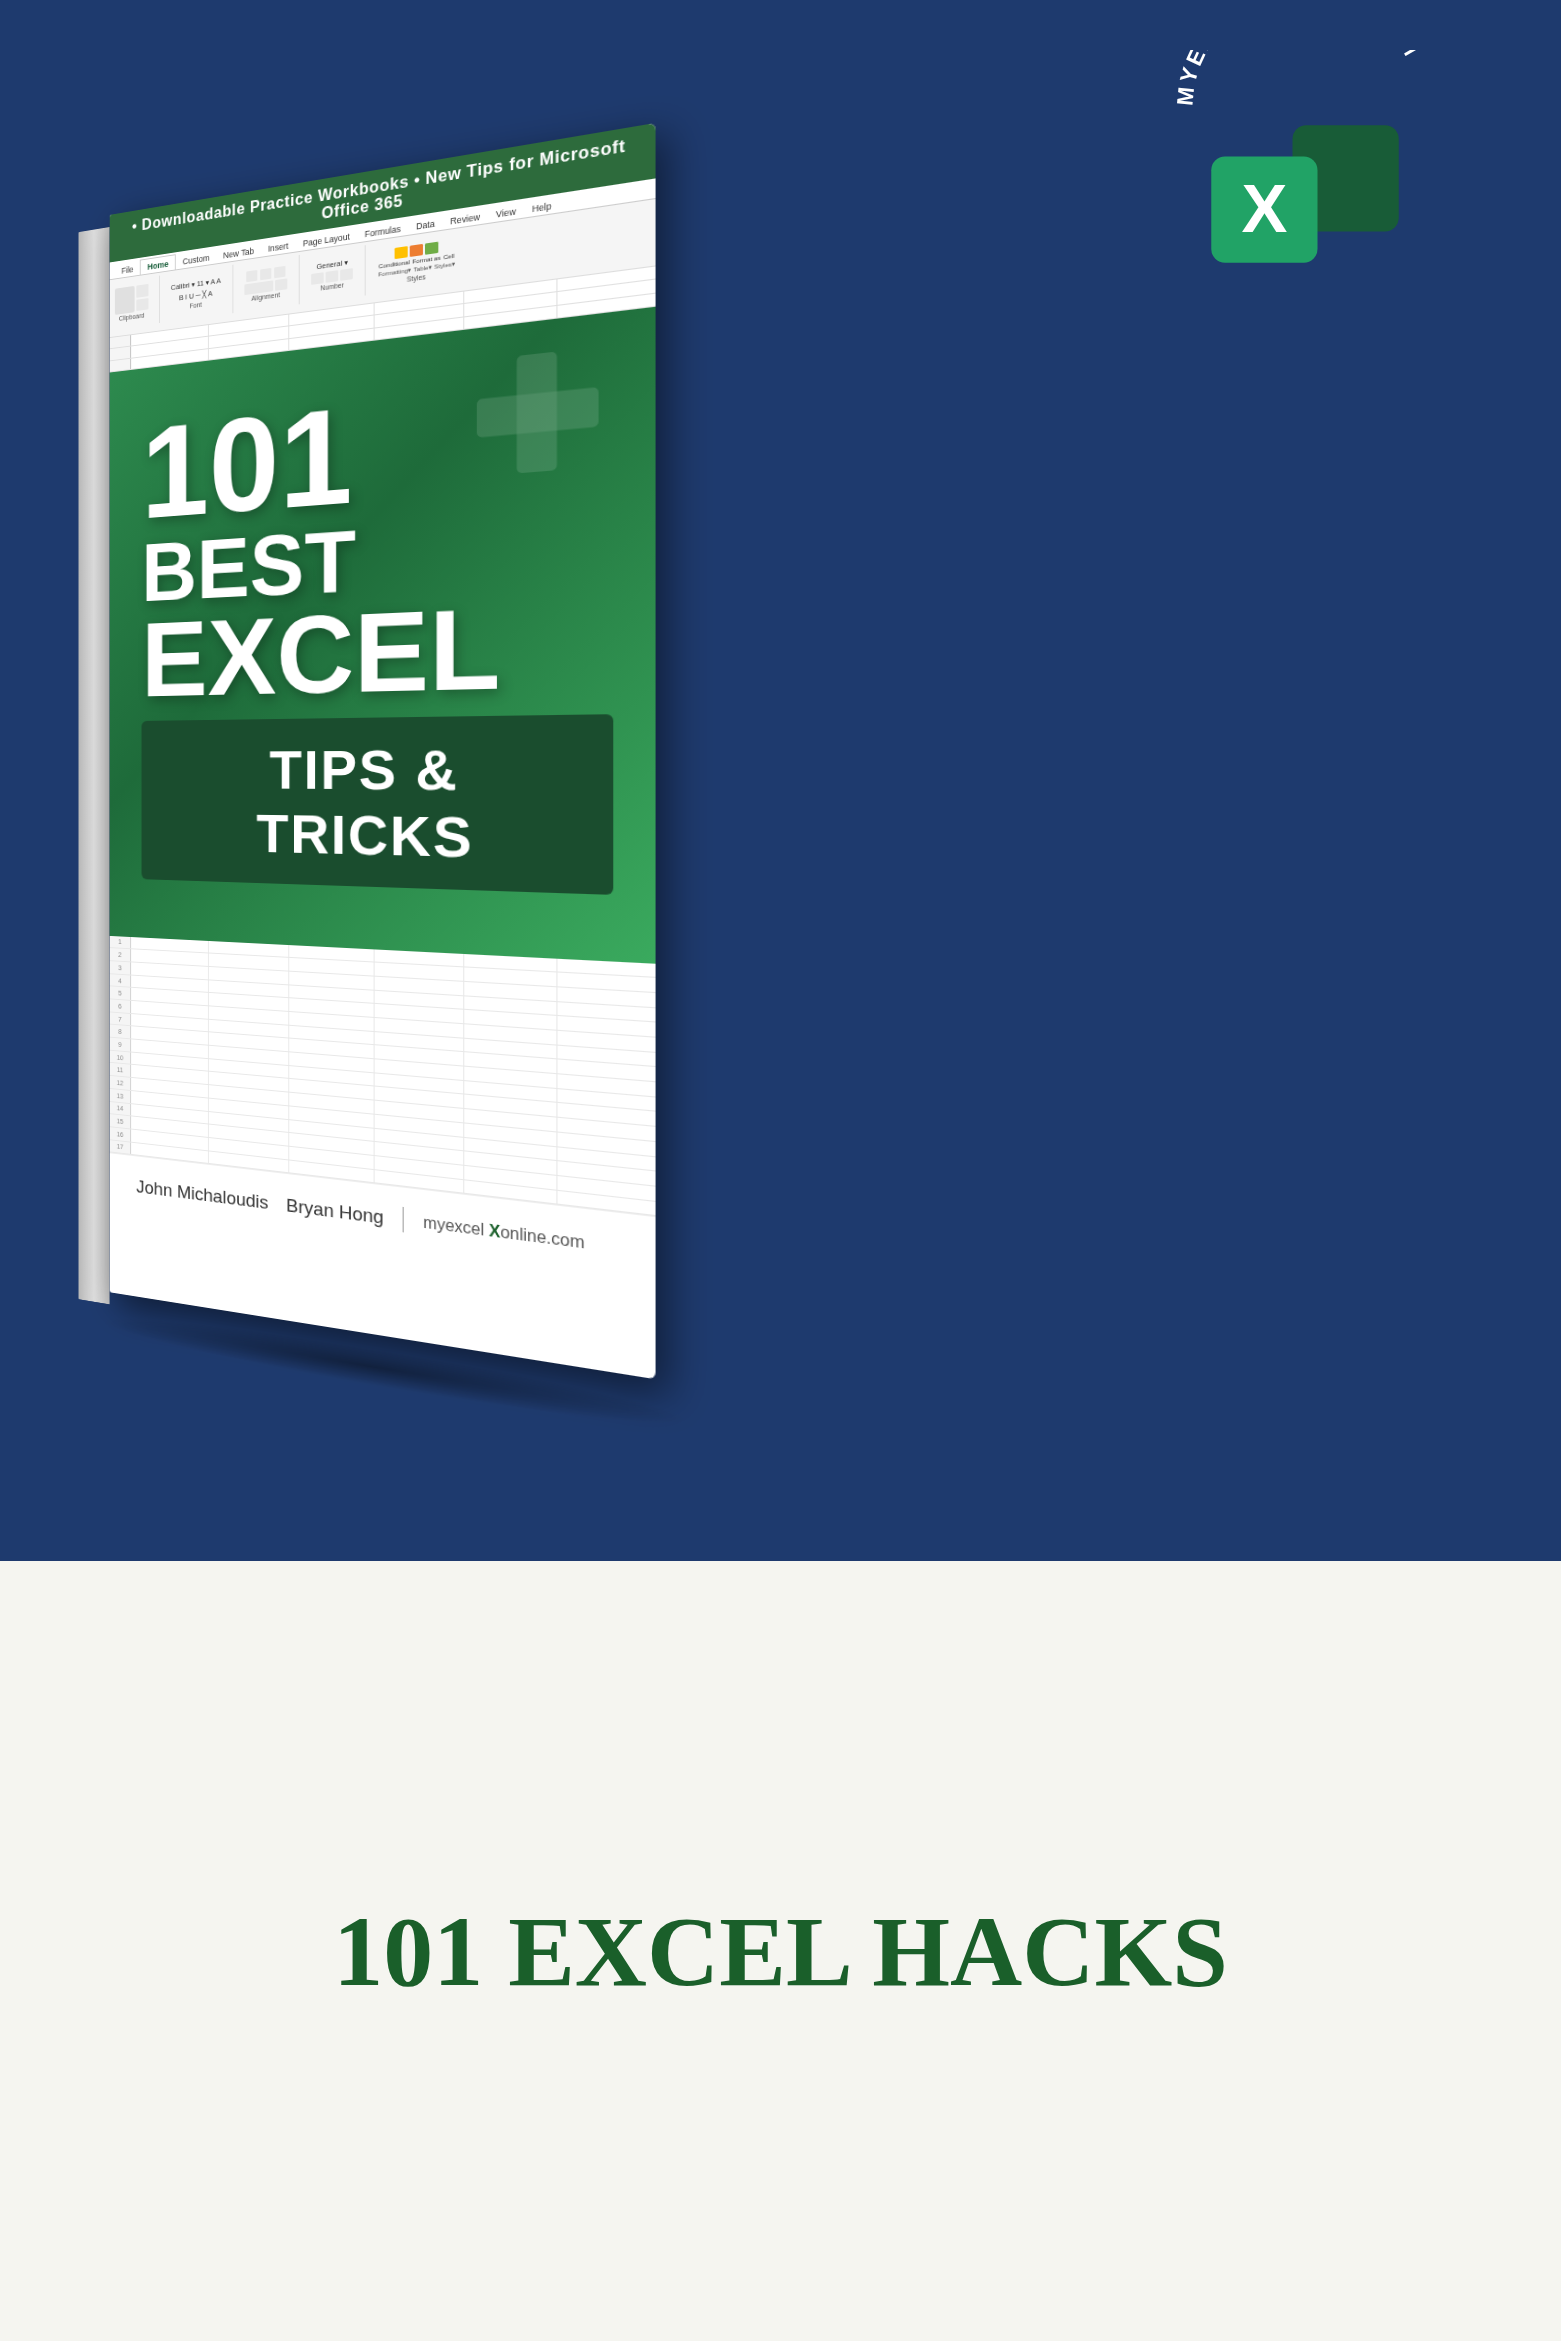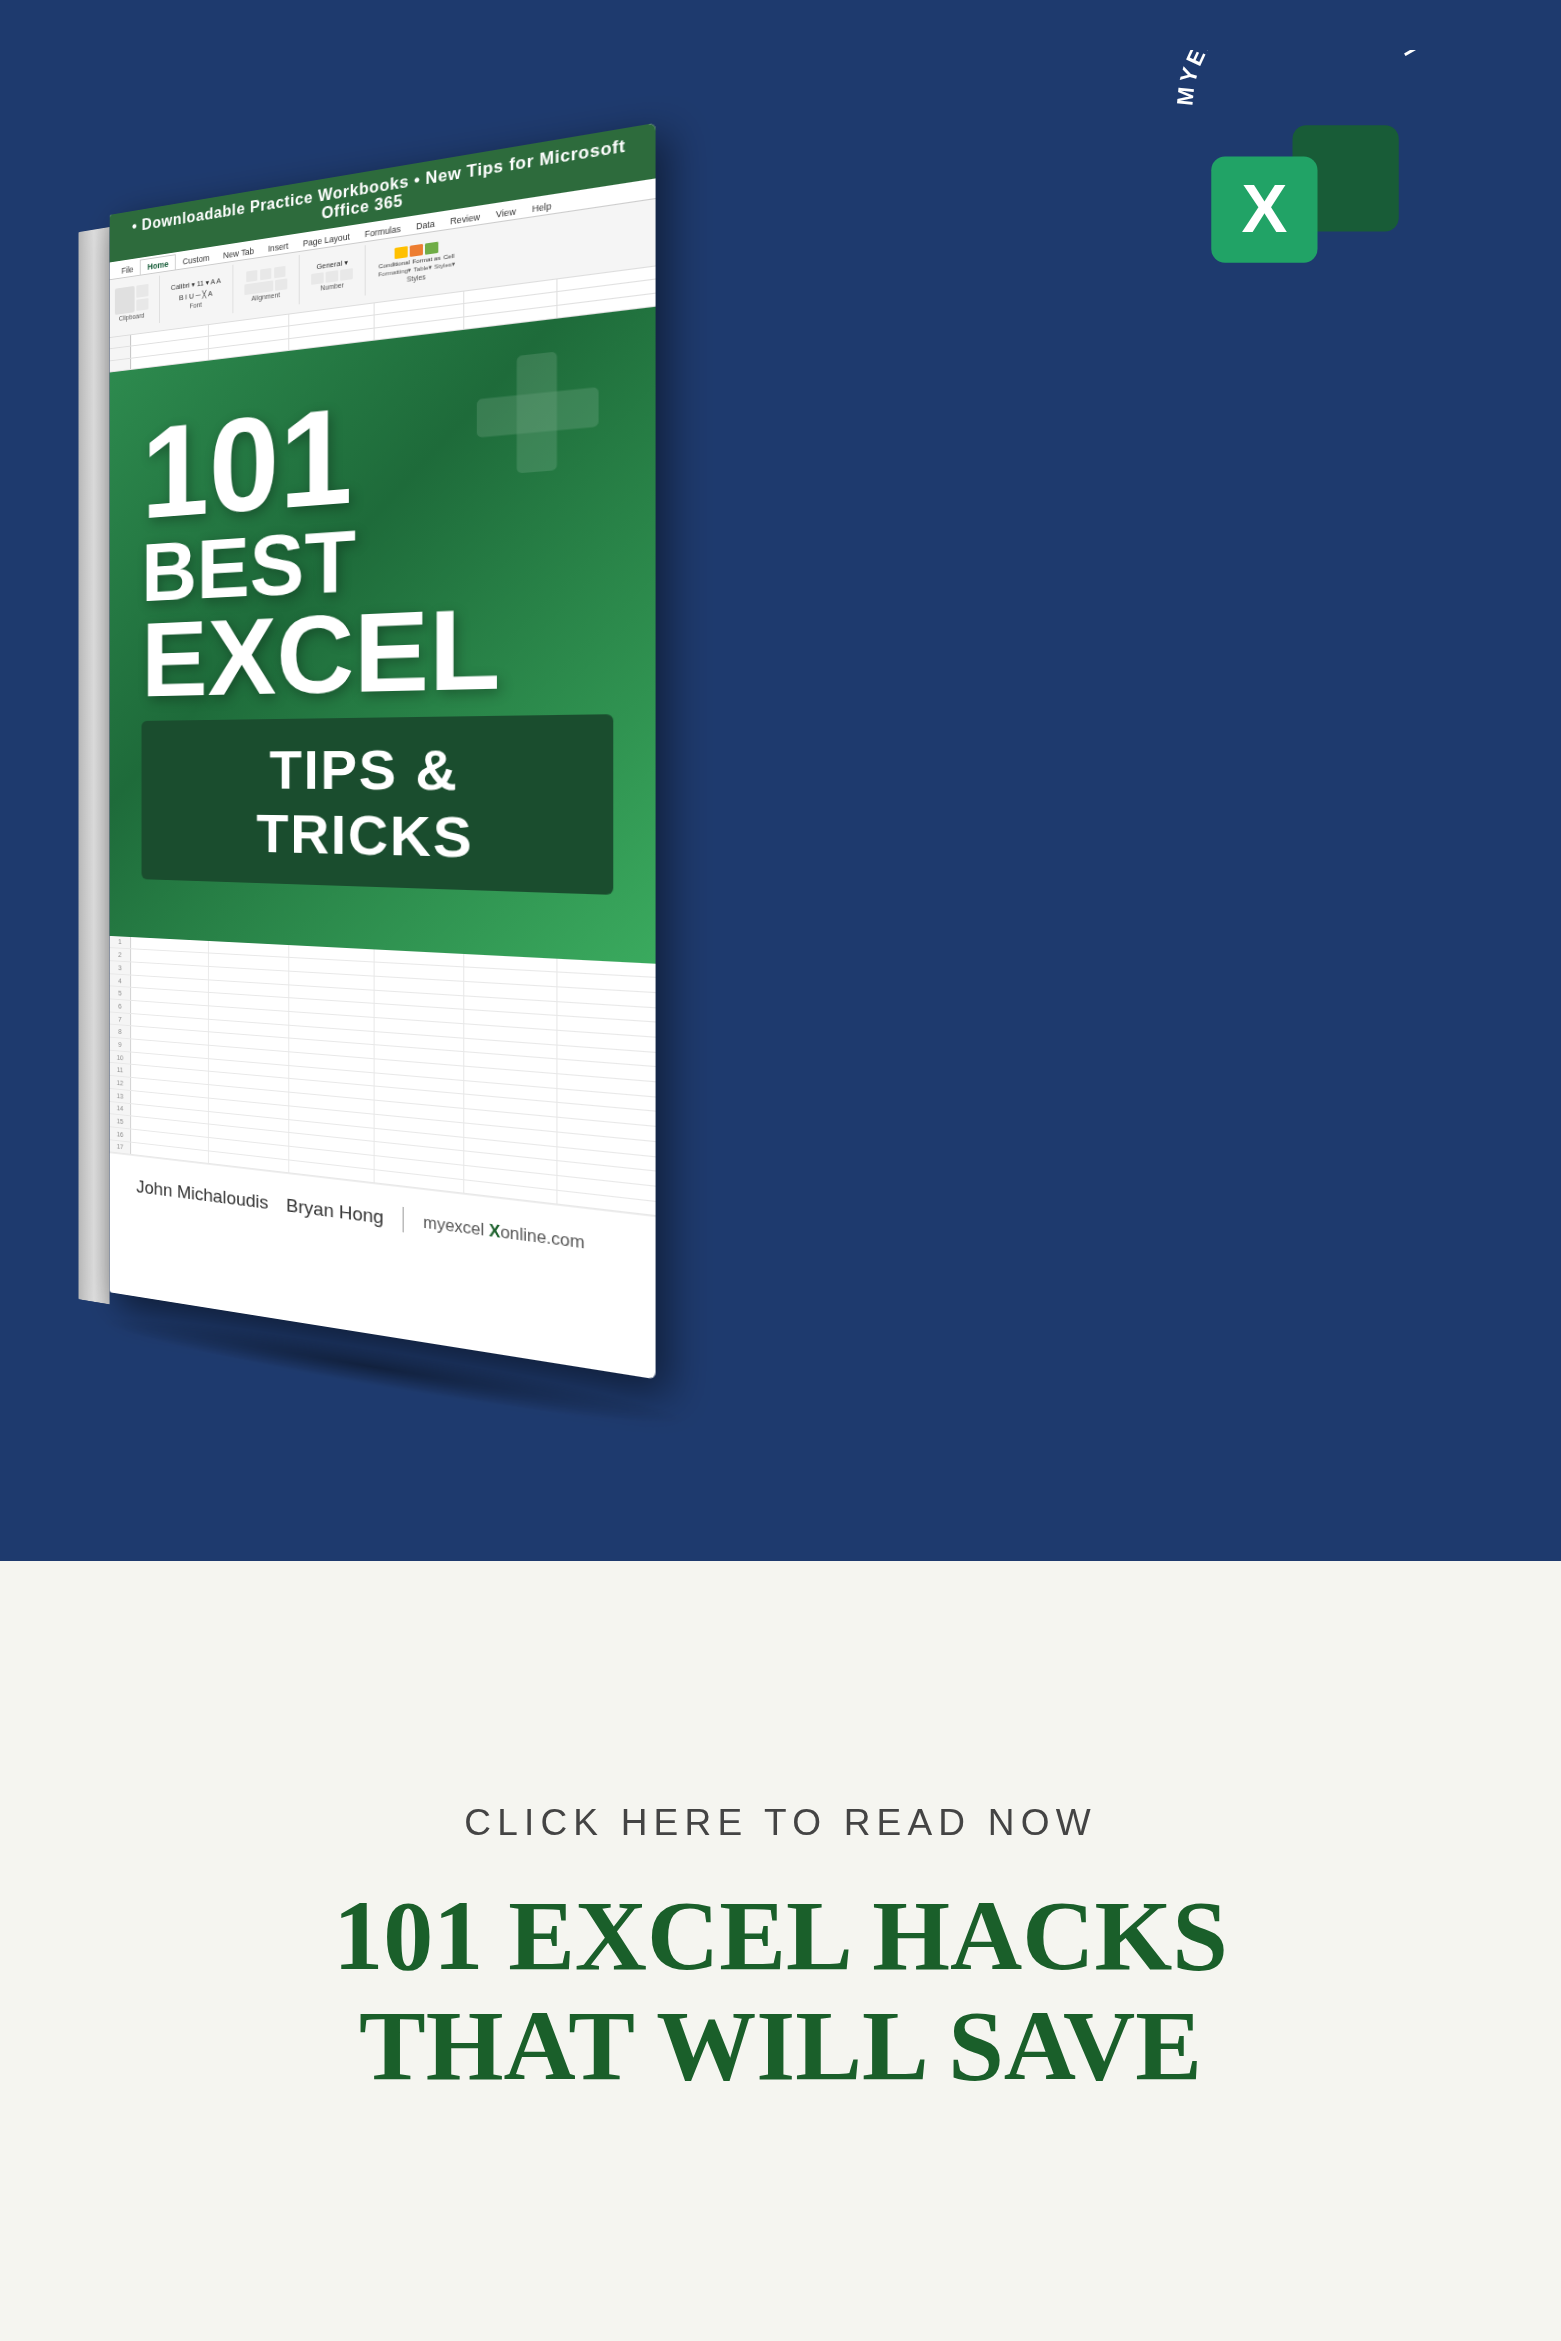--- a/index.html
+++ b/index.html
@@ -648,20 +648,18 @@
       </div>
 
       <div class="book-shadow"></div>
 
     </div>
   </div>
 
 </div>
 
 <div class="bottom-section">
-  <p class="click-here-text">CLICK HERE TO READ NOW</p>
 
   <div class="main-headline">
     <div>101 EXCEL HACKS</div>
-    <div>THAT WILL SAVE</div>
   </div>
 </div>
 
 
 </body></html>

